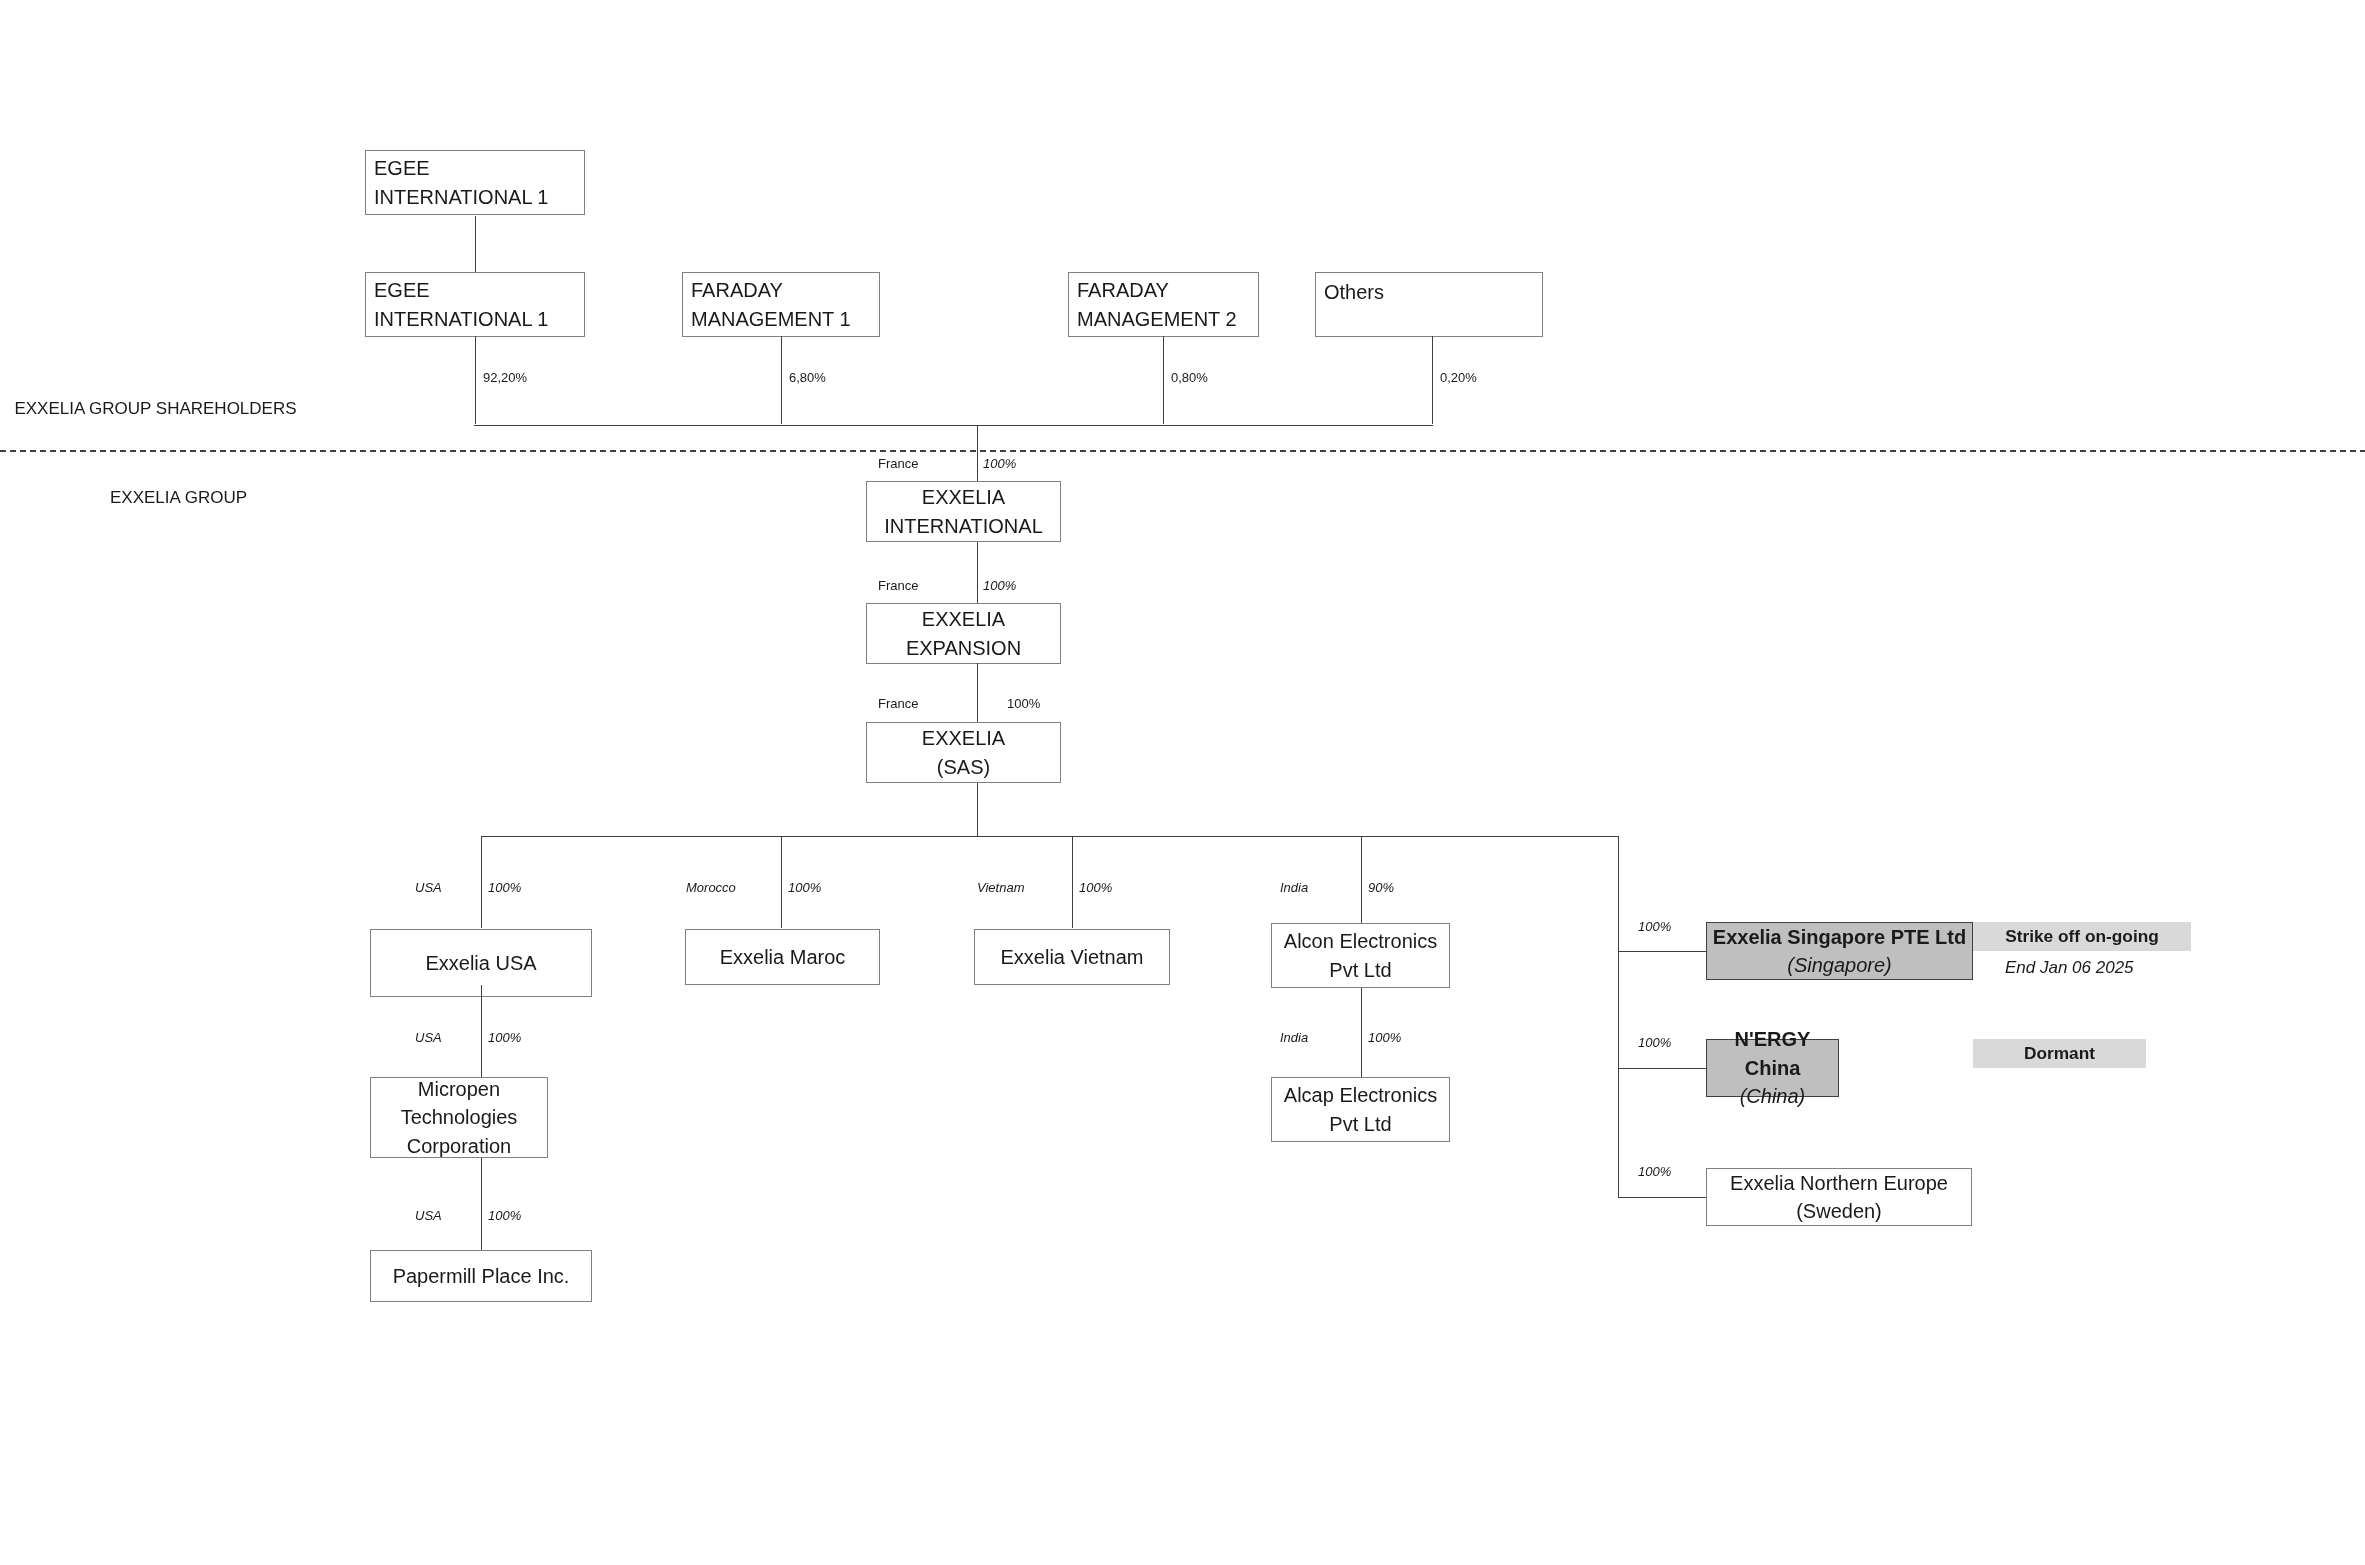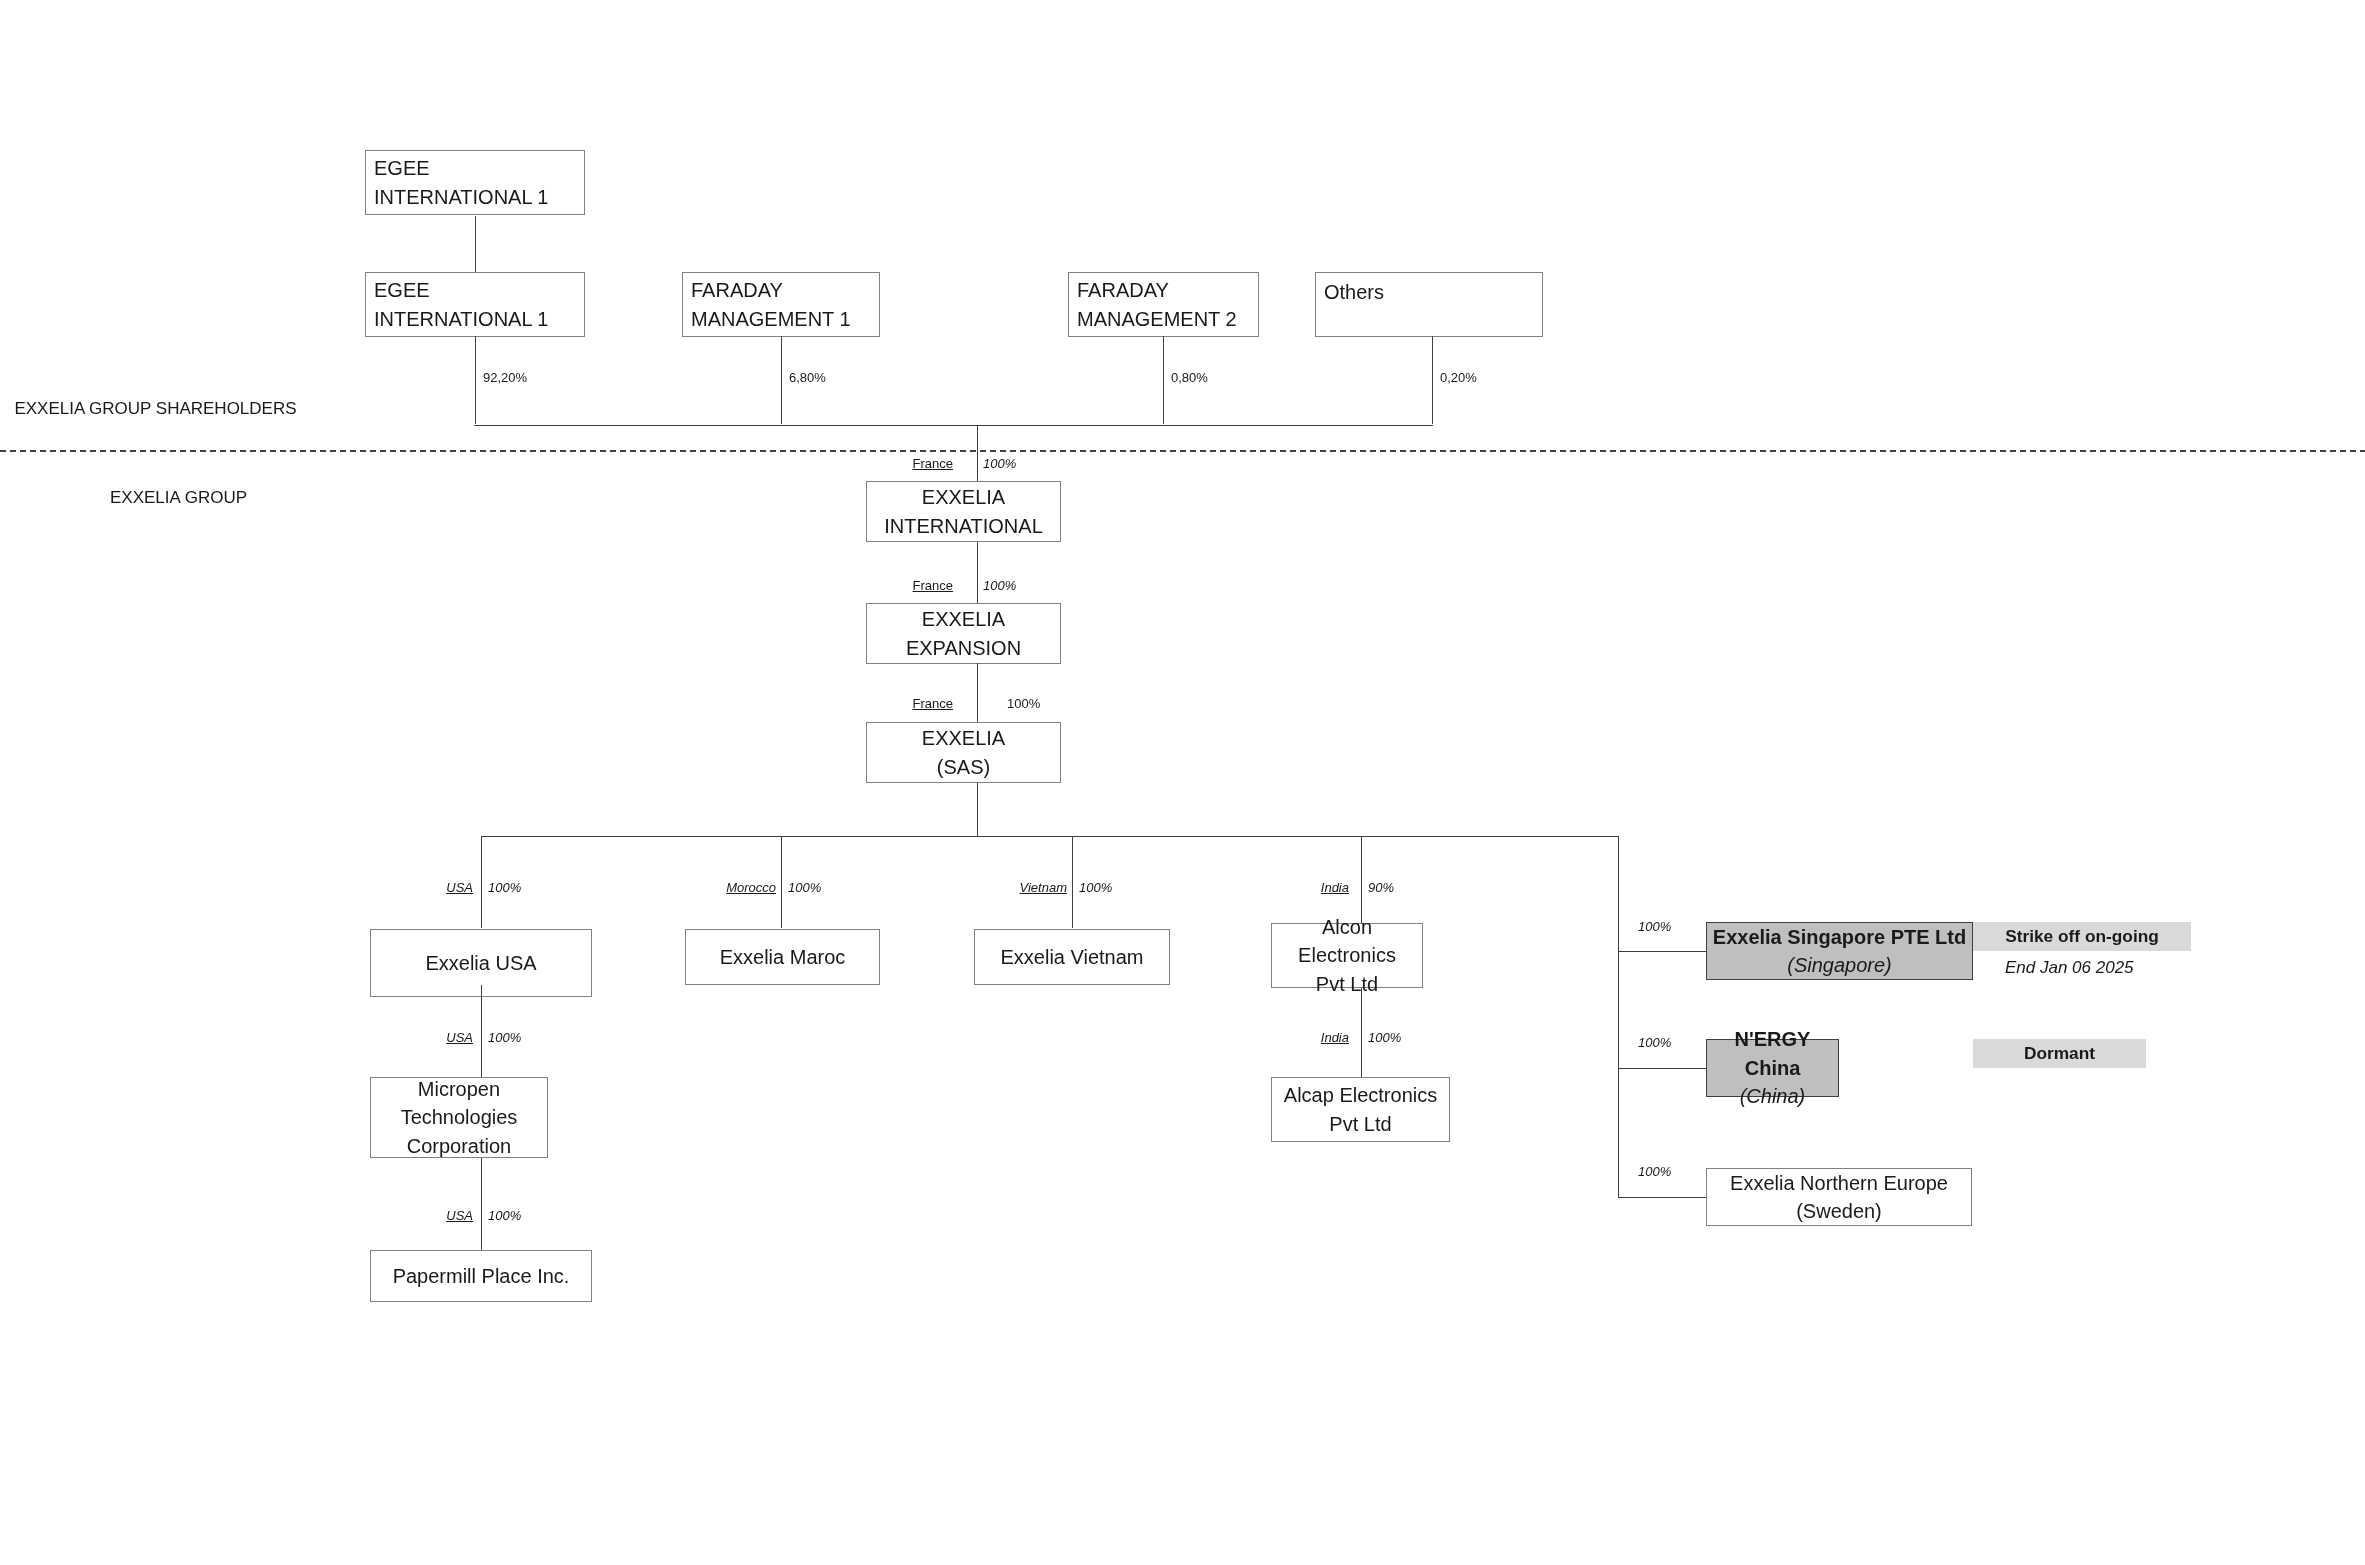--- a/index.html
+++ b/index.html
@@ -94,21 +94,21 @@
   }
 
   
   .edge-label {
     position: absolute;
     font-size: 13px;
     color: #1a1a1a;
     white-space: nowrap;
   }
   .edge-label.it { font-style: italic; }
-  .edge-label.country { text-align: right; text-decoration: underline; }
+  .edge-label.country { text-align: left; }
 
   
   .section-caption {
     position: absolute;
     font-size: 17px;
     color: #1a1a1a;
     white-space: nowrap;
   }
 
   .bold { font-weight: bold; }
@@ -228,21 +228,21 @@
   </div>
 
   <div class="edge-label country it" style="left:977px; top:880px; width:90px;">Vietnam</div>
   <div class="edge-label it" style="left:1079px; top:880px;">100%</div>
   <div class="node ta-center" style="left:974px; top:929px; width:196px; height:56px;">
     <span class="ln">Exxelia Vietnam</span>
   </div>
 
   <div class="edge-label country it" style="left:1280px; top:880px; width:69px;">India</div>
   <div class="edge-label it" style="left:1368px; top:880px;">90%</div>
-  <div class="node ta-center" style="left:1271px; top:923px; width:152px; height:65px;">
+  <div class="node ta-center" style="left:1271px; top:923px; width:179px; height:65px;">
     <span class="ln">Alcon Electronics</span>
     <span class="ln">Pvt Ltd</span>
   </div>
 
   <div class="vline" style="left:1361px; top:988px; height:89px;"></div>
   <div class="edge-label country it" style="left:1280px; top:1030px; width:69px;">India</div>
   <div class="edge-label it" style="left:1368px; top:1030px;">100%</div>
   <div class="node ta-center" style="left:1271px; top:1077px; width:179px; height:65px;">
     <span class="ln">Alcap Electronics</span>
     <span class="ln">Pvt Ltd</span>

